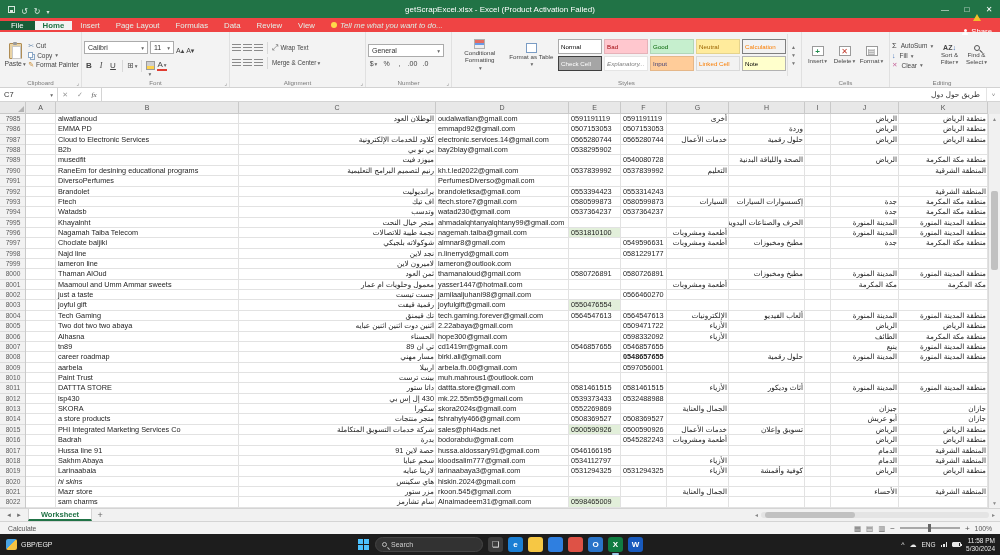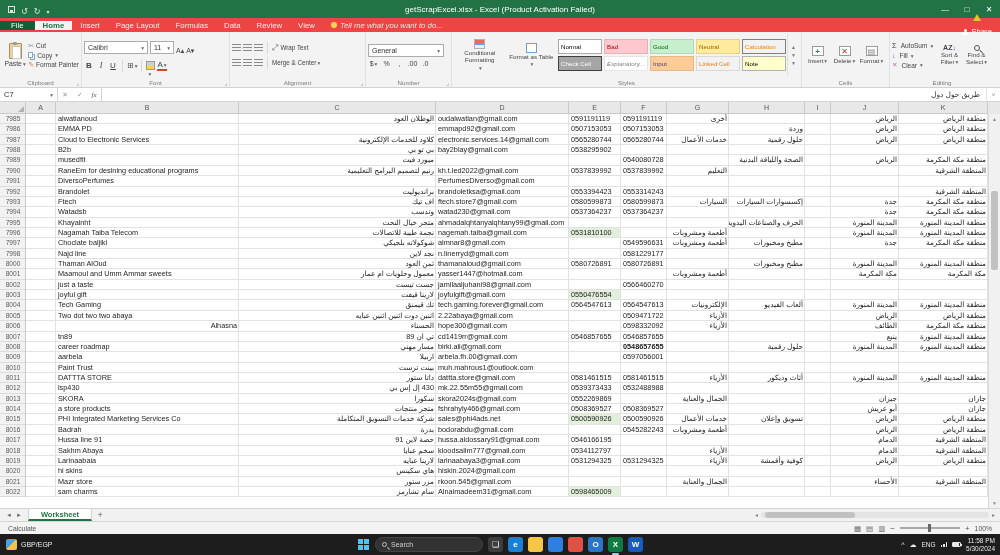--- a/index.html
+++ b/index.html
@@ -617,20 +617,34 @@
             <div class="cell" style="width: 133px;">n.linerryd@gmail.com</div>
             <div class="cell" style="width: 52px;"></div>
             <div class="cell" style="width: 46px;">0581229177</div>
             <div class="cell ar" style="width: 62px;"></div>
             <div class="cell ar" style="width: 76px;"></div>
             <div class="cell" style="width: 26px;"></div>
             <div class="cell ar" style="width: 68px;"></div>
             <div class="cell ar" style="width: 89px;"></div>
           </div>
           <div class="grow">
+            <div class="rh">7999</div>
+            <div class="cell" style="width: 30px;"></div>
+            <div class="cell" style="width: 183px;">lameron line</div>
+            <div class="cell ar" style="width: 197px;">لاميرون لاين</div>
+            <div class="cell" style="width: 133px;">lameron@outlook.com</div>
+            <div class="cell" style="width: 52px;"></div>
+            <div class="cell" style="width: 46px;"></div>
+            <div class="cell ar" style="width: 62px;"></div>
+            <div class="cell ar" style="width: 76px;"></div>
+            <div class="cell" style="width: 26px;"></div>
+            <div class="cell ar" style="width: 68px;"></div>
+            <div class="cell ar" style="width: 89px;"></div>
+          </div>
+          <div class="grow">
             <div class="rh">8000</div>
             <div class="cell" style="width: 30px;"></div>
             <div class="cell" style="width: 183px;">Thaman AlOud</div>
             <div class="cell ar" style="width: 197px;">ثمن العود</div>
             <div class="cell" style="width: 133px;">thamanaloud@gmail.com</div>
             <div class="cell" style="width: 52px;">0580726891</div>
             <div class="cell" style="width: 46px;">0580726891</div>
             <div class="cell ar" style="width: 62px;"></div>
             <div class="cell ar" style="width: 76px;">مطبخ ومخبوزات</div>
             <div class="cell" style="width: 26px;"></div>
@@ -662,21 +676,21 @@
             <div class="cell ar" style="width: 62px;"></div>
             <div class="cell ar" style="width: 76px;"></div>
             <div class="cell" style="width: 26px;"></div>
             <div class="cell ar" style="width: 68px;"></div>
             <div class="cell ar" style="width: 89px;"></div>
           </div>
           <div class="grow">
             <div class="rh">8003</div>
             <div class="cell" style="width: 30px;"></div>
             <div class="cell" style="width: 183px;">joyful gift</div>
-            <div class="cell ar" style="width: 197px;">لارينا قيفت</div>
+            <div class="cell ar" style="width: 197px;">رقمية قيفت</div>
             <div class="cell" style="width: 133px;">joyfulgift@gmail.com</div>
             <div class="cell green" style="width: 52px;">0550476554</div>
             <div class="cell" style="width: 46px;"></div>
             <div class="cell ar" style="width: 62px;"></div>
             <div class="cell ar" style="width: 76px;"></div>
             <div class="cell" style="width: 26px;"></div>
             <div class="cell ar" style="width: 68px;"></div>
             <div class="cell ar" style="width: 89px;"></div>
           </div>
           <div class="grow">
@@ -703,21 +717,21 @@
             <div class="cell" style="width: 46px;">0509471722</div>
             <div class="cell ar" style="width: 62px;">الأزياء</div>
             <div class="cell ar" style="width: 76px;"></div>
             <div class="cell" style="width: 26px;"></div>
             <div class="cell ar" style="width: 68px;">الرياض</div>
             <div class="cell ar" style="width: 89px;">منطقة الرياض</div>
           </div>
           <div class="grow">
             <div class="rh">8006</div>
             <div class="cell" style="width: 30px;"></div>
-            <div class="cell" style="width: 183px; text-align: right;">Alhasna</div>
+            <div class="cell" style="width: 183px;">Alhasna</div>
             <div class="cell ar" style="width: 197px;">الحسناء</div>
             <div class="cell" style="width: 133px;">hope300@gmail.com</div>
             <div class="cell" style="width: 52px;"></div>
             <div class="cell" style="width: 46px;">0598332092</div>
             <div class="cell ar" style="width: 62px;">الأزياء</div>
             <div class="cell ar" style="width: 76px;"></div>
             <div class="cell" style="width: 26px;"></div>
             <div class="cell ar" style="width: 68px;">الطائف</div>
             <div class="cell ar" style="width: 89px;">منطقة مكة المكرمة</div>
           </div>
@@ -899,21 +913,21 @@
             <div class="cell" style="width: 46px;">0531294325</div>
             <div class="cell ar" style="width: 62px;">الأزياء</div>
             <div class="cell ar" style="width: 76px;">كوفية وأقمشة</div>
             <div class="cell" style="width: 26px;"></div>
             <div class="cell ar" style="width: 68px;">الرياض</div>
             <div class="cell ar" style="width: 89px;">منطقة الرياض</div>
           </div>
           <div class="grow">
             <div class="rh">8020</div>
             <div class="cell" style="width: 30px;"></div>
-            <div class="cell" style="width: 183px;">hi skins</div>
+            <div class="cell" style="width: 183px; font-style: italic;">hi skins</div>
             <div class="cell ar" style="width: 197px;">هاي سكينس</div>
             <div class="cell" style="width: 133px;">hiskin.2024@gmail.com</div>
             <div class="cell" style="width: 52px;"></div>
             <div class="cell" style="width: 46px;"></div>
             <div class="cell ar" style="width: 62px;"></div>
             <div class="cell ar" style="width: 76px;"></div>
             <div class="cell" style="width: 26px;"></div>
             <div class="cell ar" style="width: 68px;"></div>
             <div class="cell ar" style="width: 89px;"></div>
           </div>

